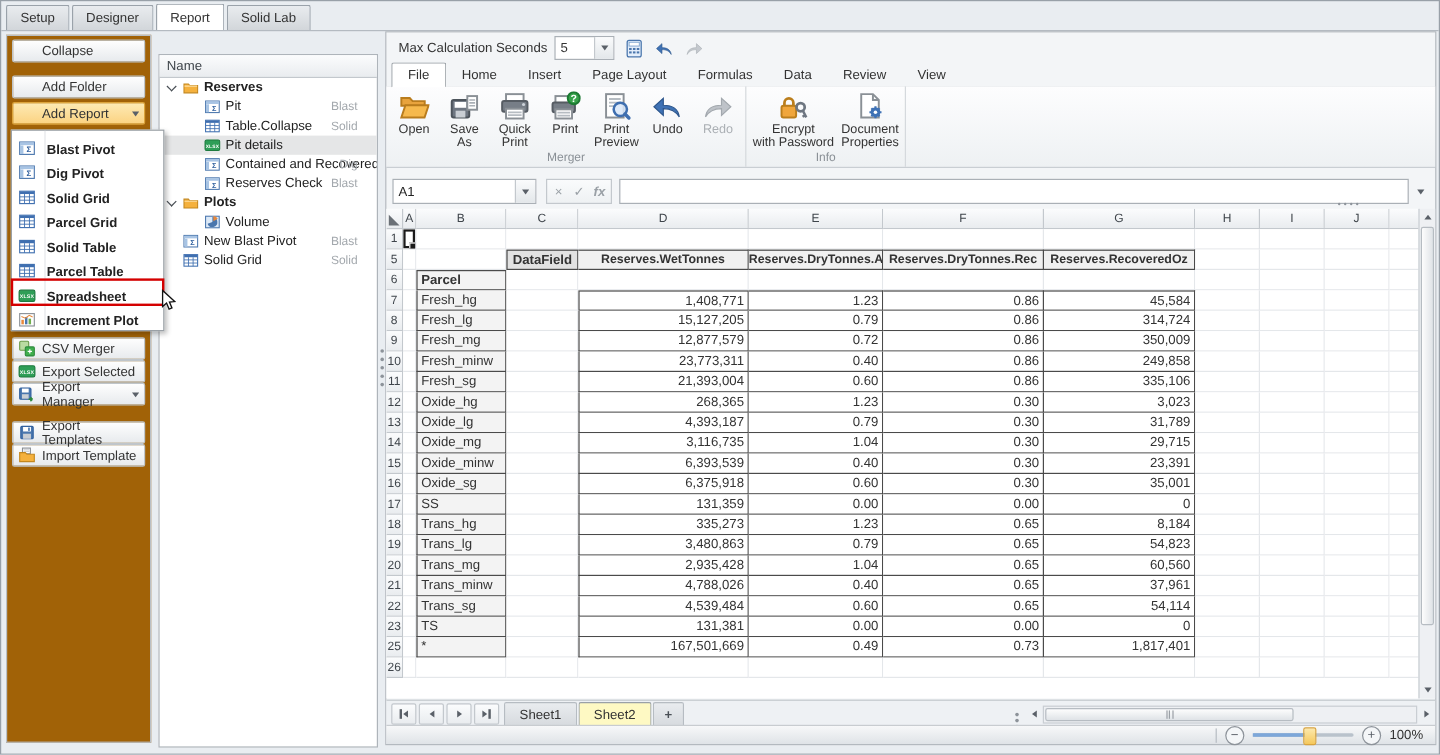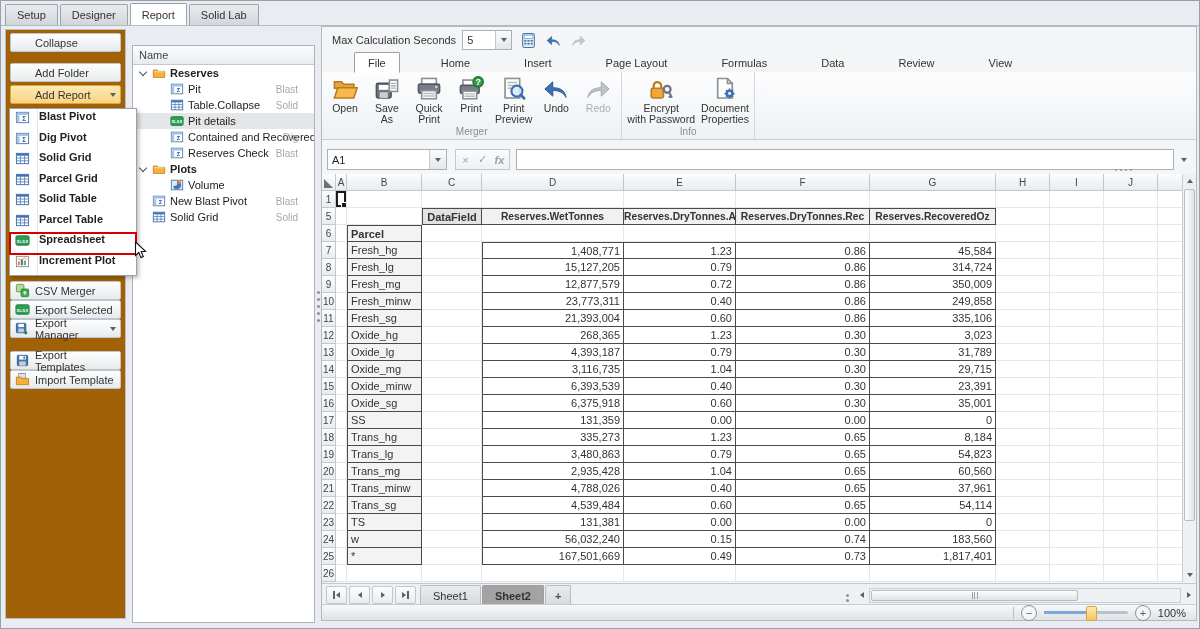--- a/index.html
+++ b/index.html
@@ -22,21 +22,21 @@
   .mt11{margin-top:11px;}.mt3{margin-top:3px;}
   #sidetools{margin-top:177px;}
   #sidetools .sbtn{}
   #sidetools .sbtn.gap{margin-top:13px;}
   .arr-down{width:0;height:0;border-left:3.5px solid transparent;border-right:3.5px solid transparent;
     border-top:4px solid #5a6068;margin-left:auto;}
   
   #menu{position:absolute;left:8px;top:107px;width:126px;background:#fff;border:1px solid #9aa0a6;
     box-shadow:2px 2px 4px rgba(0,0,0,.25);z-index:40;padding:1px 0;}
   #menu::before{content:"";position:absolute;left:27px;top:0;bottom:0;width:1px;background:#e4e7ea;}
-  .mitem{position:relative;height:20.5px;display:flex;align-items:flex-start;gap:9px;padding-left:5px;
+  .mitem{position:relative;height:20.5px;display:flex;align-items:flex-end;gap:9px;padding-left:5px;
     font-weight:bold;font-size:11px;color:#222;}
   .mitem .ic{display:flex;width:15px;height:15px;flex:none;}
   .mitem.hl{outline:2px solid #d40000;outline-offset:-1px;z-index:41;}
   
   #treepanel{position:absolute;left:131px;top:28px;width:183px;height:578px;background:#fff;
     border:1px solid #aeb4ba;box-sizing:border-box;margin-top:16px;}
   #treehdr{height:18px;display:flex;align-items:center;padding-left:6px;font-size:11px;color:#3f454b;
     background:linear-gradient(#fbfcfd,#e9ecef);border-bottom:1px solid #c3c8cd;}
   .trow{position:relative;height:16px;display:flex;align-items:center;font-size:11px;color:#222;overflow:hidden;}
   .trow.sel{background:#e5e6e7;}
@@ -55,21 +55,21 @@
   #calcbar{position:absolute;left:0;top:2px;right:0;height:22px;display:flex;align-items:center;padding-left:10px;}
   #calcbar .lbl{font-size:11px;color:#333;}
   .combo{display:flex;margin-left:6px;height:18px;border:1px solid #aab0b6;background:#fff;align-items:center;}
   .combo .val{width:28px;padding-left:4px;font-size:11px;}
   .combo .cbtn{width:15px;height:100%;display:flex;align-items:center;justify-content:center;
     background:linear-gradient(#fafbfc,#e3e7ea);border-left:1px solid #c3c8cd;}
   .tbico{display:flex;width:17px;height:17px;margin-left:8px;align-items:center;justify-content:center;}
   
   #ribbontabs{position:absolute;left:0;top:25px;right:0;height:20px;display:flex;align-items:flex-end;padding-left:4px;
     border-bottom:1px solid #c9ced3;}
-  .rtab{height:19px;padding:0 13px;display:flex;align-items:center;font-size:11px;color:#333;margin-left:28px;}
+  .rtab{height:19px;padding:0 13px;display:flex;align-items:center;font-size:11px;color:#333;}
   .rtab.active{background:#fff;border:1px solid #9aa0a6;border-bottom:1px solid #fff;border-radius:2px 2px 0 0;margin-bottom:-1px;z-index:2;}
   
   #ribbonbody{position:absolute;left:0;top:45px;right:0;height:67px;display:flex;
     background:linear-gradient(#fdfdfe,#eef1f3);border-bottom:1px solid #c9ced3;}
   .rgroup{display:flex;flex-direction:column;border-right:1px solid #d5d9dd;}
   .rbtns{display:flex;flex:1;align-items:flex-start;padding:2px 2px 0 2px;}
   .rbtn{display:flex;flex-direction:column;align-items:center;min-width:36px;padding:1px 3px;}
   .rbtn .ic{display:flex;width:27px;height:27px;align-items:center;justify-content:center;}
   .rbtn .lb{font-size:10.5px;color:#333;text-align:center;line-height:11px;margin-top:1px;white-space:pre-line;}
   .rbtn.dis{opacity:.9;}
@@ -119,21 +119,21 @@
   .tri-r{width:0;height:0;border-top:3.5px solid transparent;border-bottom:3.5px solid transparent;border-left:4.5px solid #5a6068;}
   .bar{width:1.5px;height:8px;background:#5a6068;}
   
   #sheetbar{position:absolute;left:0;top:556px;right:0;height:21px;display:flex;align-items:flex-end;
     background:#eef1f4;border-top:1px solid #c3c8cd;}
   .navbtns{display:flex;align-items:center;height:20px;padding:0 4px;gap:2px;}
   .navb{width:19px;height:16px;display:flex;align-items:center;justify-content:center;gap:1px;
     border:1px solid #c3c8cd;border-radius:2px;background:linear-gradient(#fbfcfd,#e9ecef);}
   .stab{height:19px;padding:0 12px;display:flex;align-items:center;font-size:11px;color:#333;
     background:linear-gradient(#e9ecef,#d6dade);border:1px solid #b6bcc2;border-bottom:none;border-radius:2px 2px 0 0;margin-right:1px;}
-  .stab.active{background:#a3a3a3;border-color:#9aa0a6;font-weight:bold;}
+  .stab.active{background:#fef9c3;border-color:#9aa0a6;font-weight:normal;}
   .stab.plus{padding:0 9px;font-weight:bold;color:#4a5056;}
   #hscrollwrap{display:flex;align-items:center;height:20px;margin-left:auto;}
   #hscroll{width:312px;height:15px;background:#eef0f3;border:1px solid #c9ced3;position:relative;box-sizing:border-box;}
   .hthumb{position:absolute;top:1px;bottom:1px;left:1px;width:205px;background:linear-gradient(#fdfdfd,#dfe3e7);
     border:1px solid #b6bcc2;border-radius:2px;display:flex;align-items:center;justify-content:center;gap:1.5px;}
   .hthumb i{width:1px;height:7px;background:#9aa0a6;}
   .hbtn{width:15px;height:15px;display:flex;align-items:center;justify-content:center;}
   
   #statusbar{position:absolute;left:0;top:577px;right:0;bottom:0;display:flex;align-items:center;
     background:linear-gradient(#f7f8f9,#dfe3e7);border-top:1px solid #c8ccd0;}
@@ -940,34 +940,20 @@
               <td class="dk num dkl">131,381</td>
               <td class="dk num">0.00</td>
               <td class="dk num">0.00</td>
               <td class="dk num">0</td>
               <td class=""></td>
               <td class=""></td>
               <td class=""></td>
               <td class=""></td>
             </tr>
             <tr>
-              <td class="rh">24</td>
-              <td class=""></td>
-              <td class="dk dkl lab">w</td>
-              <td class=""></td>
-              <td class="dk num dkl">56,032,240</td>
-              <td class="dk num">0.15</td>
-              <td class="dk num">0.74</td>
-              <td class="dk num">183,560</td>
-              <td class=""></td>
-              <td class=""></td>
-              <td class=""></td>
-              <td class=""></td>
-            </tr>
-            <tr>
               <td class="rh">25</td>
               <td class=""></td>
               <td class="dk dkl lab">*</td>
               <td class=""></td>
               <td class="dk num dkl">167,501,669</td>
               <td class="dk num">0.49</td>
               <td class="dk num">0.73</td>
               <td class="dk num">1,817,401</td>
               <td class=""></td>
               <td class=""></td>

